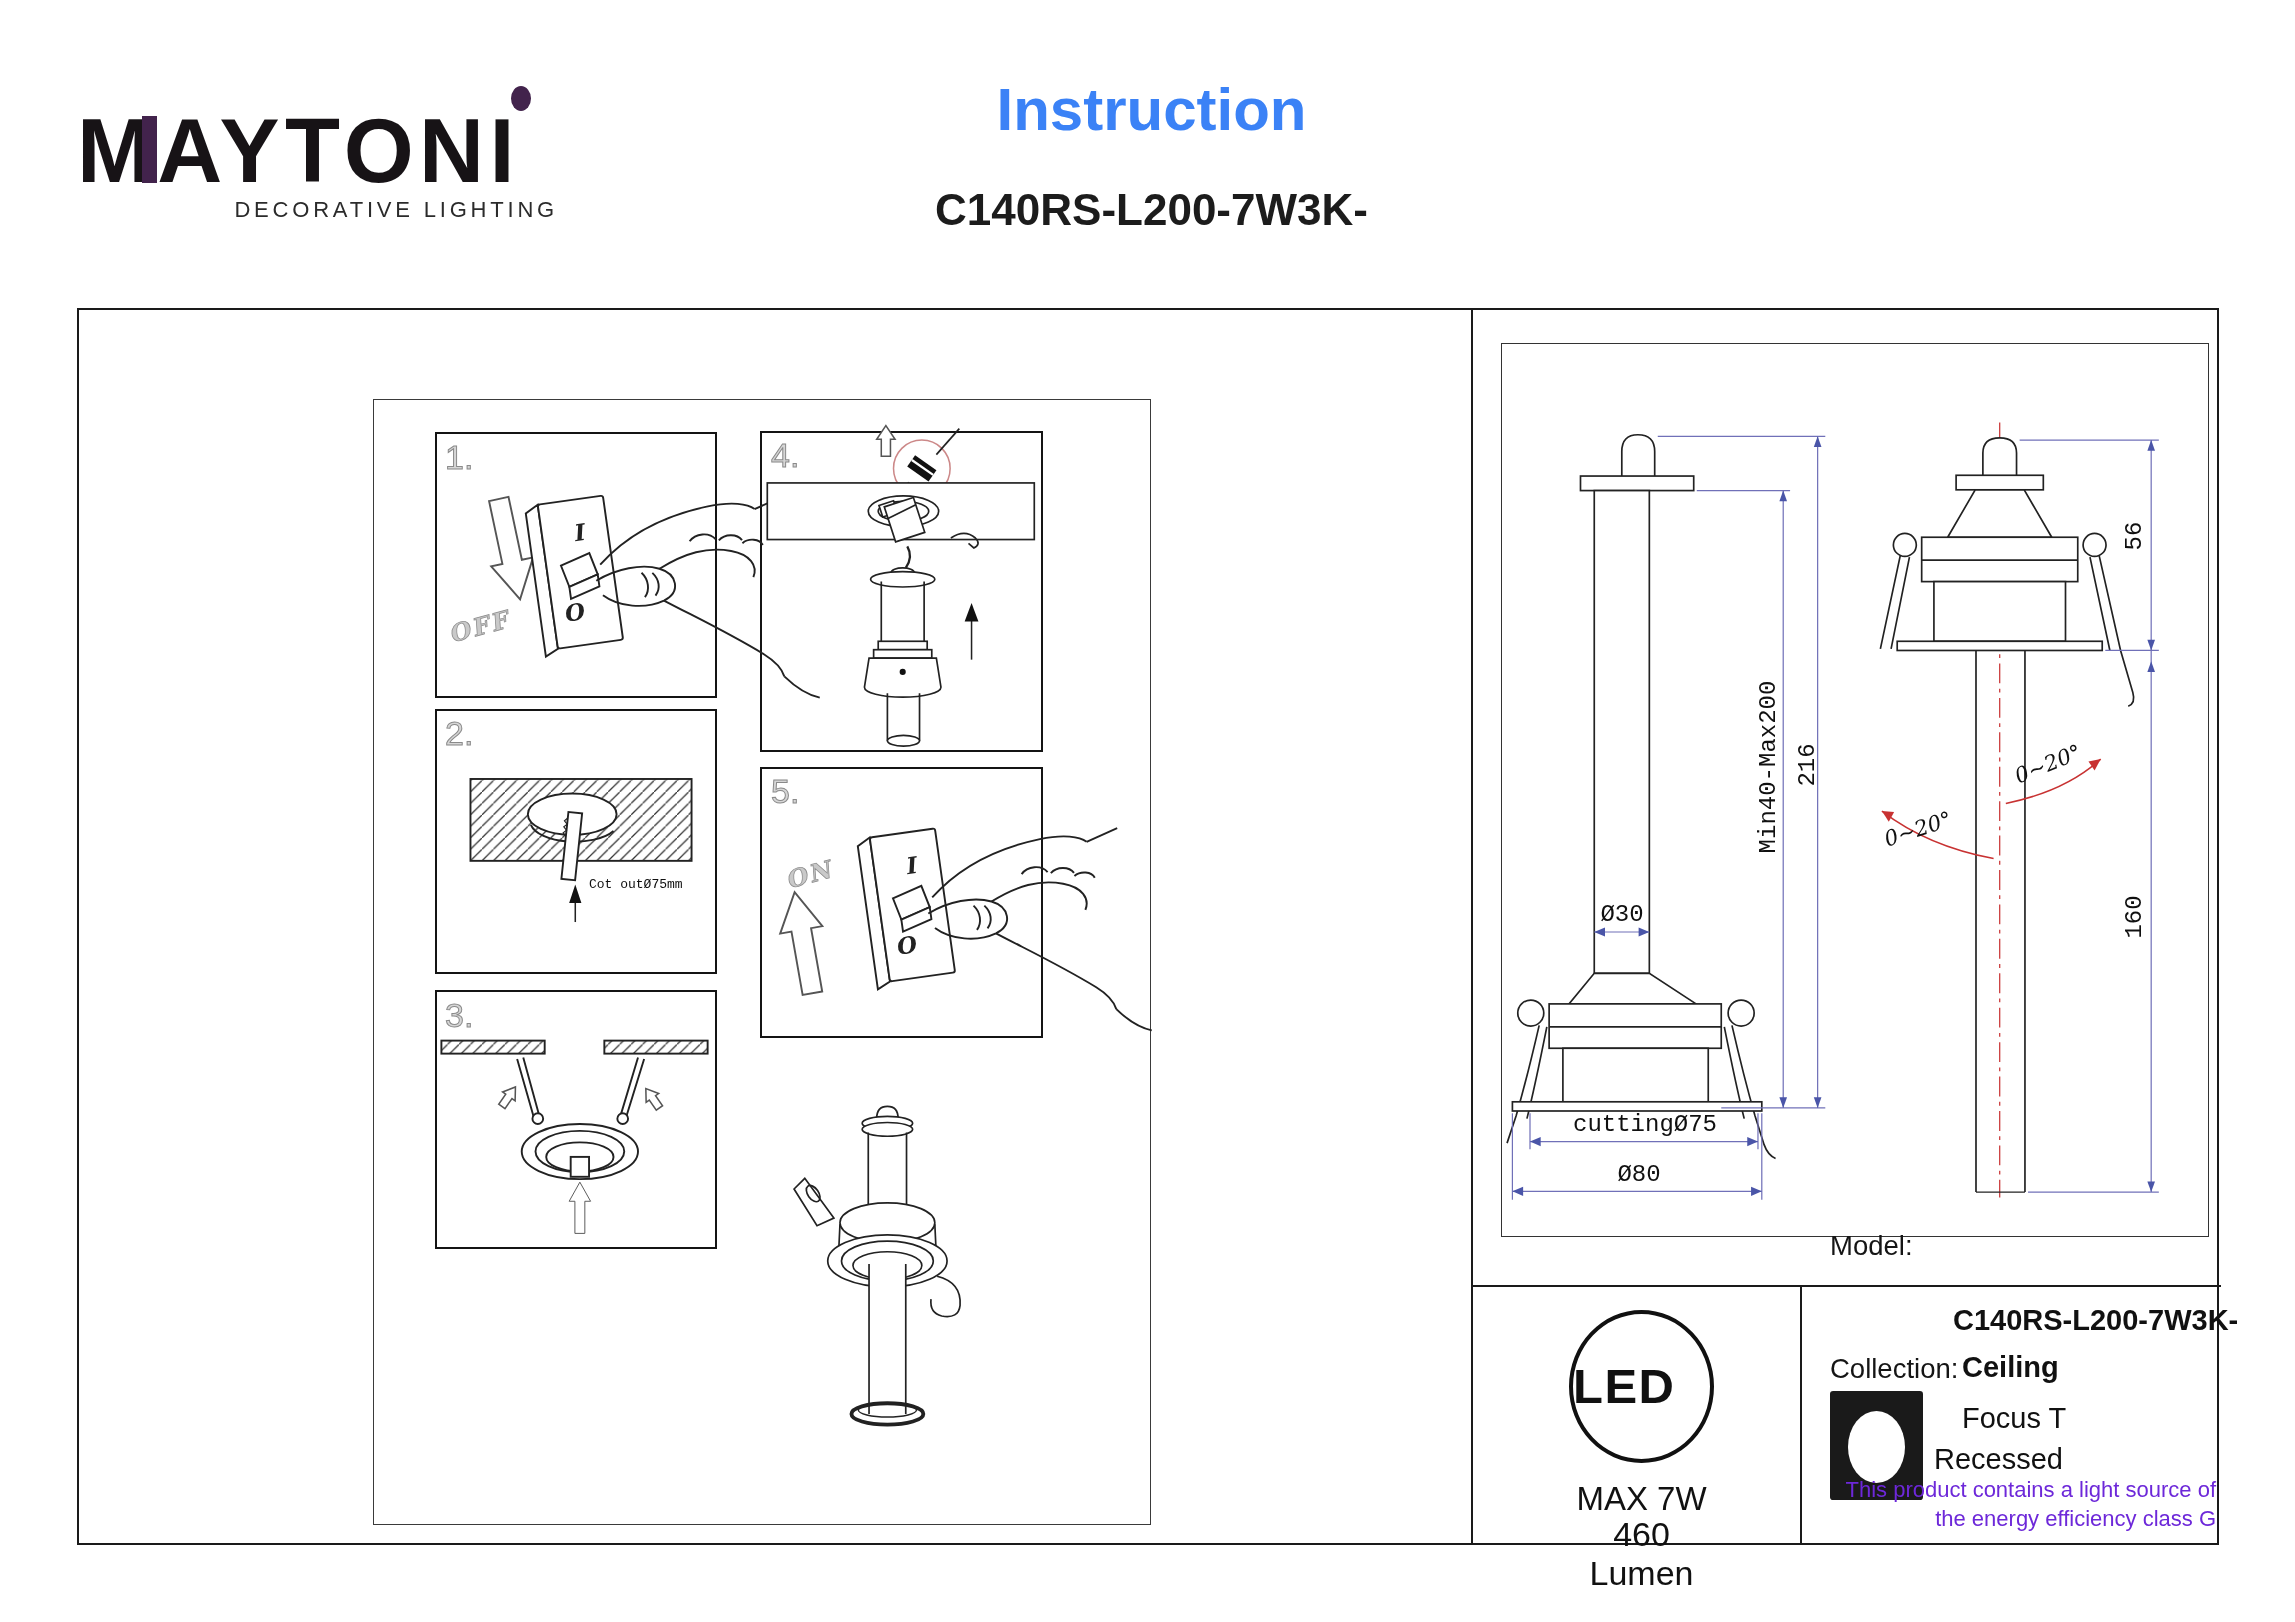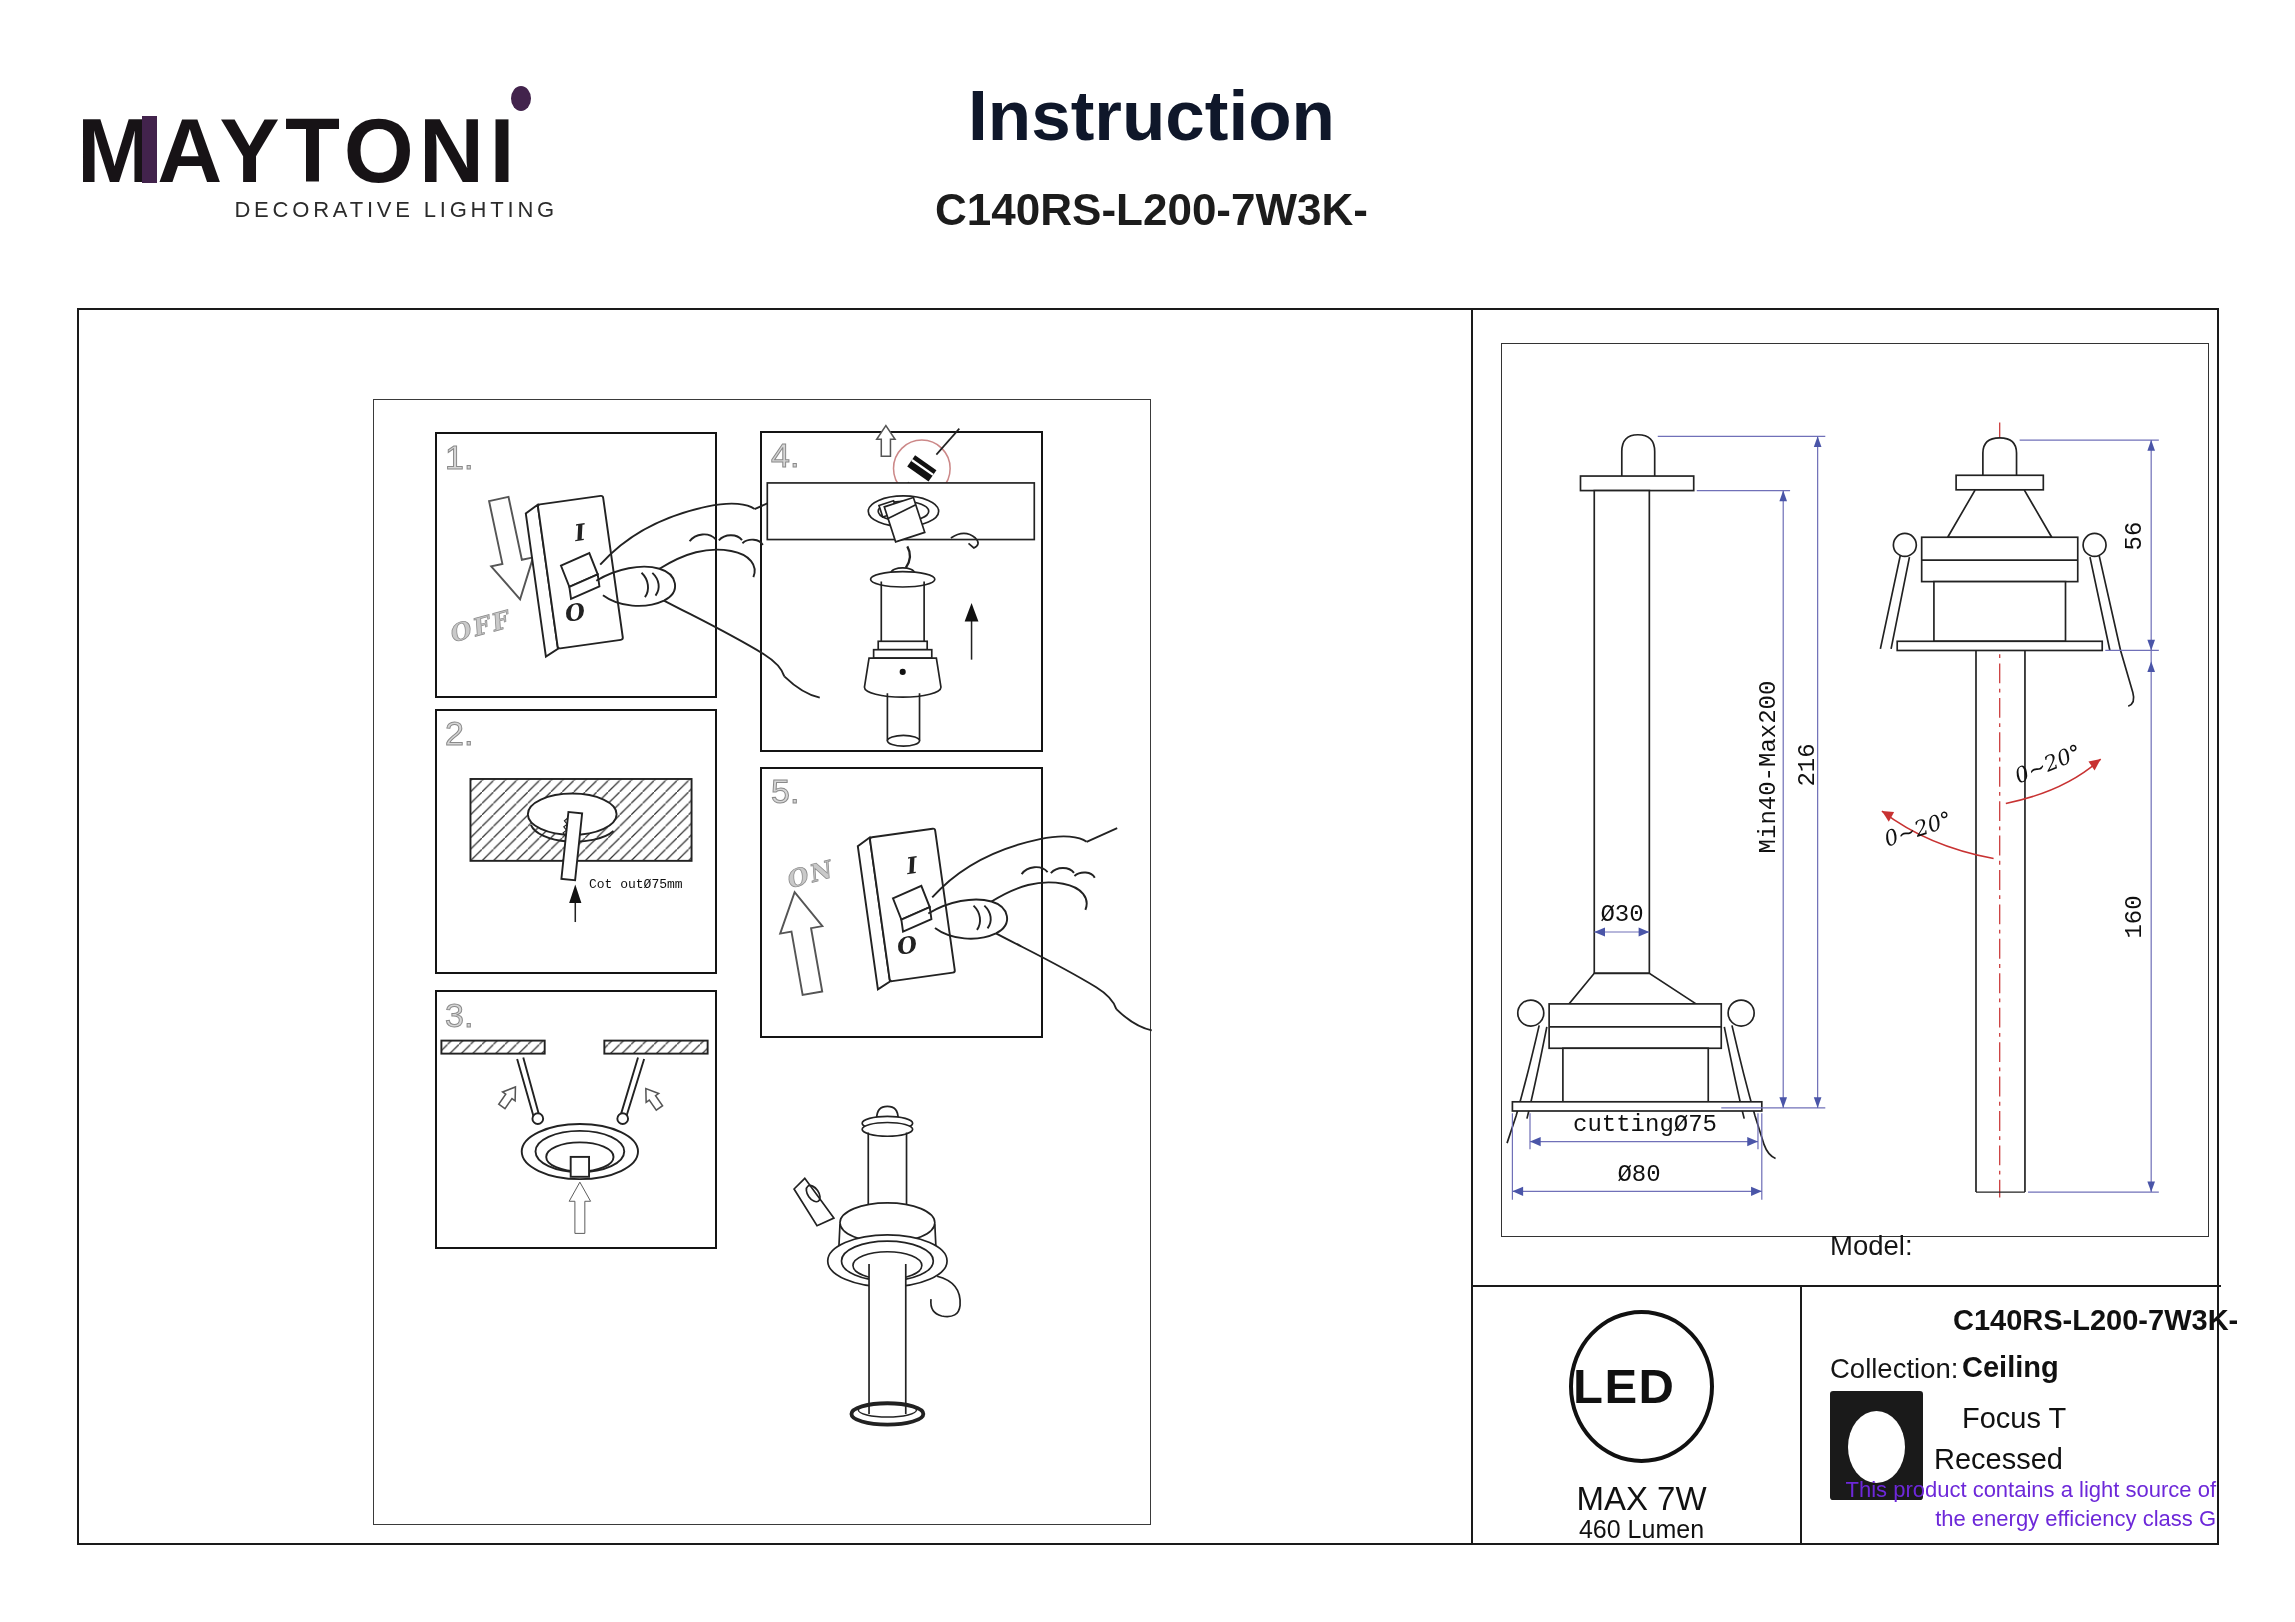--- a/index.html
+++ b/index.html
@@ -3,21 +3,21 @@
 <meta charset="utf-8">
 <style>
   html,body{margin:0;padding:0;background:#ffffff;}
   .page{position:relative;width:2295px;height:1623px;background:#fff;font-family:"Liberation Sans",sans-serif;overflow:hidden;}
   .abs{position:absolute;}
   
   .wordmark{left:77px;top:106px;font-size:90px;font-weight:900;letter-spacing:5.4px;color:#171316;line-height:1;}
   .m-accent{left:142px;top:116px;width:15.3px;height:67px;background:#42234c;}
   .i-dot{left:511px;top:86px;width:20px;height:25px;border-radius:50%;background:#42234c;}
   .tagline{left:77px;top:197px;width:481px;text-align:right;font-size:22px;font-weight:500;letter-spacing:3.8px;color:#2b2b2b;}
-  .title{left:769px;top:80px;width:765px;text-align:center;font-size:71px;font-weight:700;color:#0f172a;line-height:1;}
+  .title{left:769px;top:80px;width:765px;text-align:center;font-size:60px;font-weight:700;color:#3b82f6;line-height:1;}
   .subtitle{left:769px;top:188px;width:765px;text-align:center;font-size:44px;font-weight:700;color:#1c1c1c;line-height:1;}
   
   .mainbox{left:77px;top:308px;width:2142px;height:1237px;border:2.3px solid #1a1a1a;box-sizing:border-box;}
   .vdivider{left:1471px;top:308px;width:2.3px;height:1237px;background:#1a1a1a;}
   .innerrect{left:373px;top:399px;width:778px;height:1126px;border:1.5px solid #3a3a3a;box-sizing:border-box;}
   .stepbox{border:2.3px solid #141414;box-sizing:border-box;background:#fff;}
   .techbox{left:1501px;top:343px;width:708px;height:894px;border:1.5px solid #333;box-sizing:border-box;}
   .tabletop{left:1471px;top:1285px;width:750px;height:2.3px;background:#1a1a1a;}
   .tablediv{left:1800px;top:1285px;width:2.3px;height:259px;background:#1a1a1a;}
   
@@ -26,21 +26,21 @@
   .io{font-family:"DejaVu Serif",serif;font-style:italic;font-weight:600;font-size:23px;color:#222;line-height:1;}
   .cad{font-family:"Liberation Mono",monospace;font-size:24px;color:#101010;white-space:nowrap;line-height:1;}
   .cadsm{font-family:"Liberation Mono",monospace;font-size:13px;color:#101010;white-space:nowrap;line-height:1;}
   .tilt{font-family:"DejaVu Serif",serif;font-style:italic;font-size:21.4px;color:#101010;white-space:nowrap;line-height:1;}
   .ctr{transform:translate(-50%,-50%);}
   .rot90{transform:translate(-50%,-50%) rotate(-90deg);}
   
   .ledcircle{left:1569px;top:1310px;width:145px;height:153px;border:4.6px solid #111;border-radius:50%;box-sizing:border-box;text-align:left;}
   .ledtext{width:100%;line-height:144px;font-size:49px;font-weight:900;letter-spacing:1.5px;color:#111;}
   .maxw{left:1569px;top:1480px;width:145px;text-align:center;font-size:33px;color:#111;}
-  .lumen{left:1569px;top:1515px;width:145px;text-align:center;font-size:25px;color:#111;}
+  .lumen{left:1569px;top:1515px;width:145px;text-align:center;font-size:34px;color:#111;}
   .lbl{font-size:27.5px;color:#151515;font-weight:500;}
   .val{font-size:29px;color:#111;font-weight:600;}
   .icontile{left:1830px;top:1391px;width:93px;height:109px;background:#1a1a1a;border-radius:3.1px;}
   .icontile .hole{position:absolute;left:18.4px;top:20px;width:57px;height:72px;border-radius:50%;background:#fff;}
   .note{left:1830px;top:1475px;width:386px;font-size:22px;line-height:1.32;color:#6d28d9;font-weight:500;text-align:right;}
 </style>
 </head>
 <body>
 
 <div class="page">

